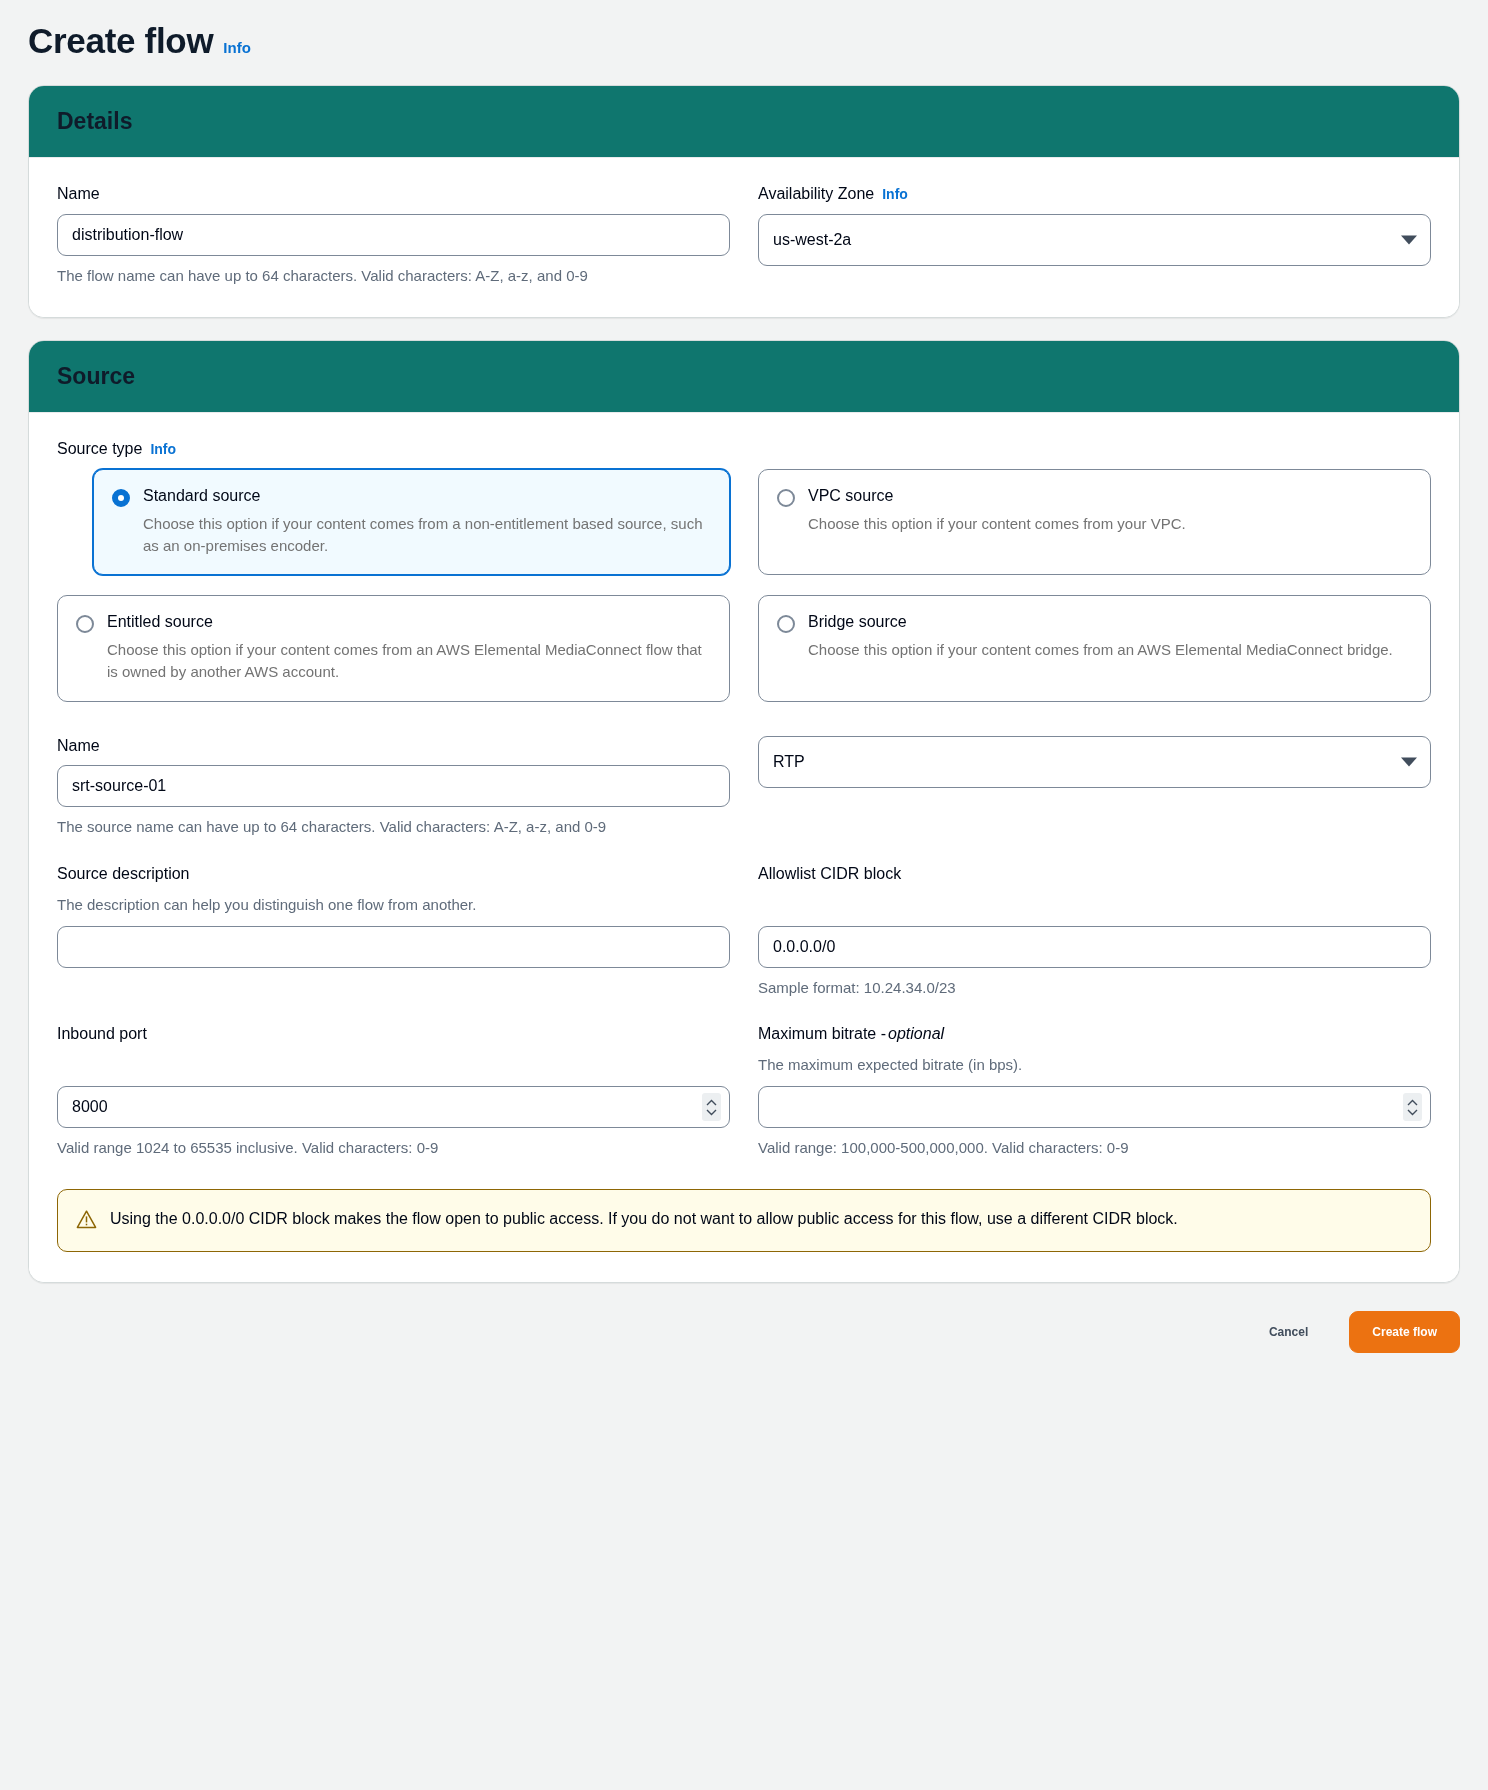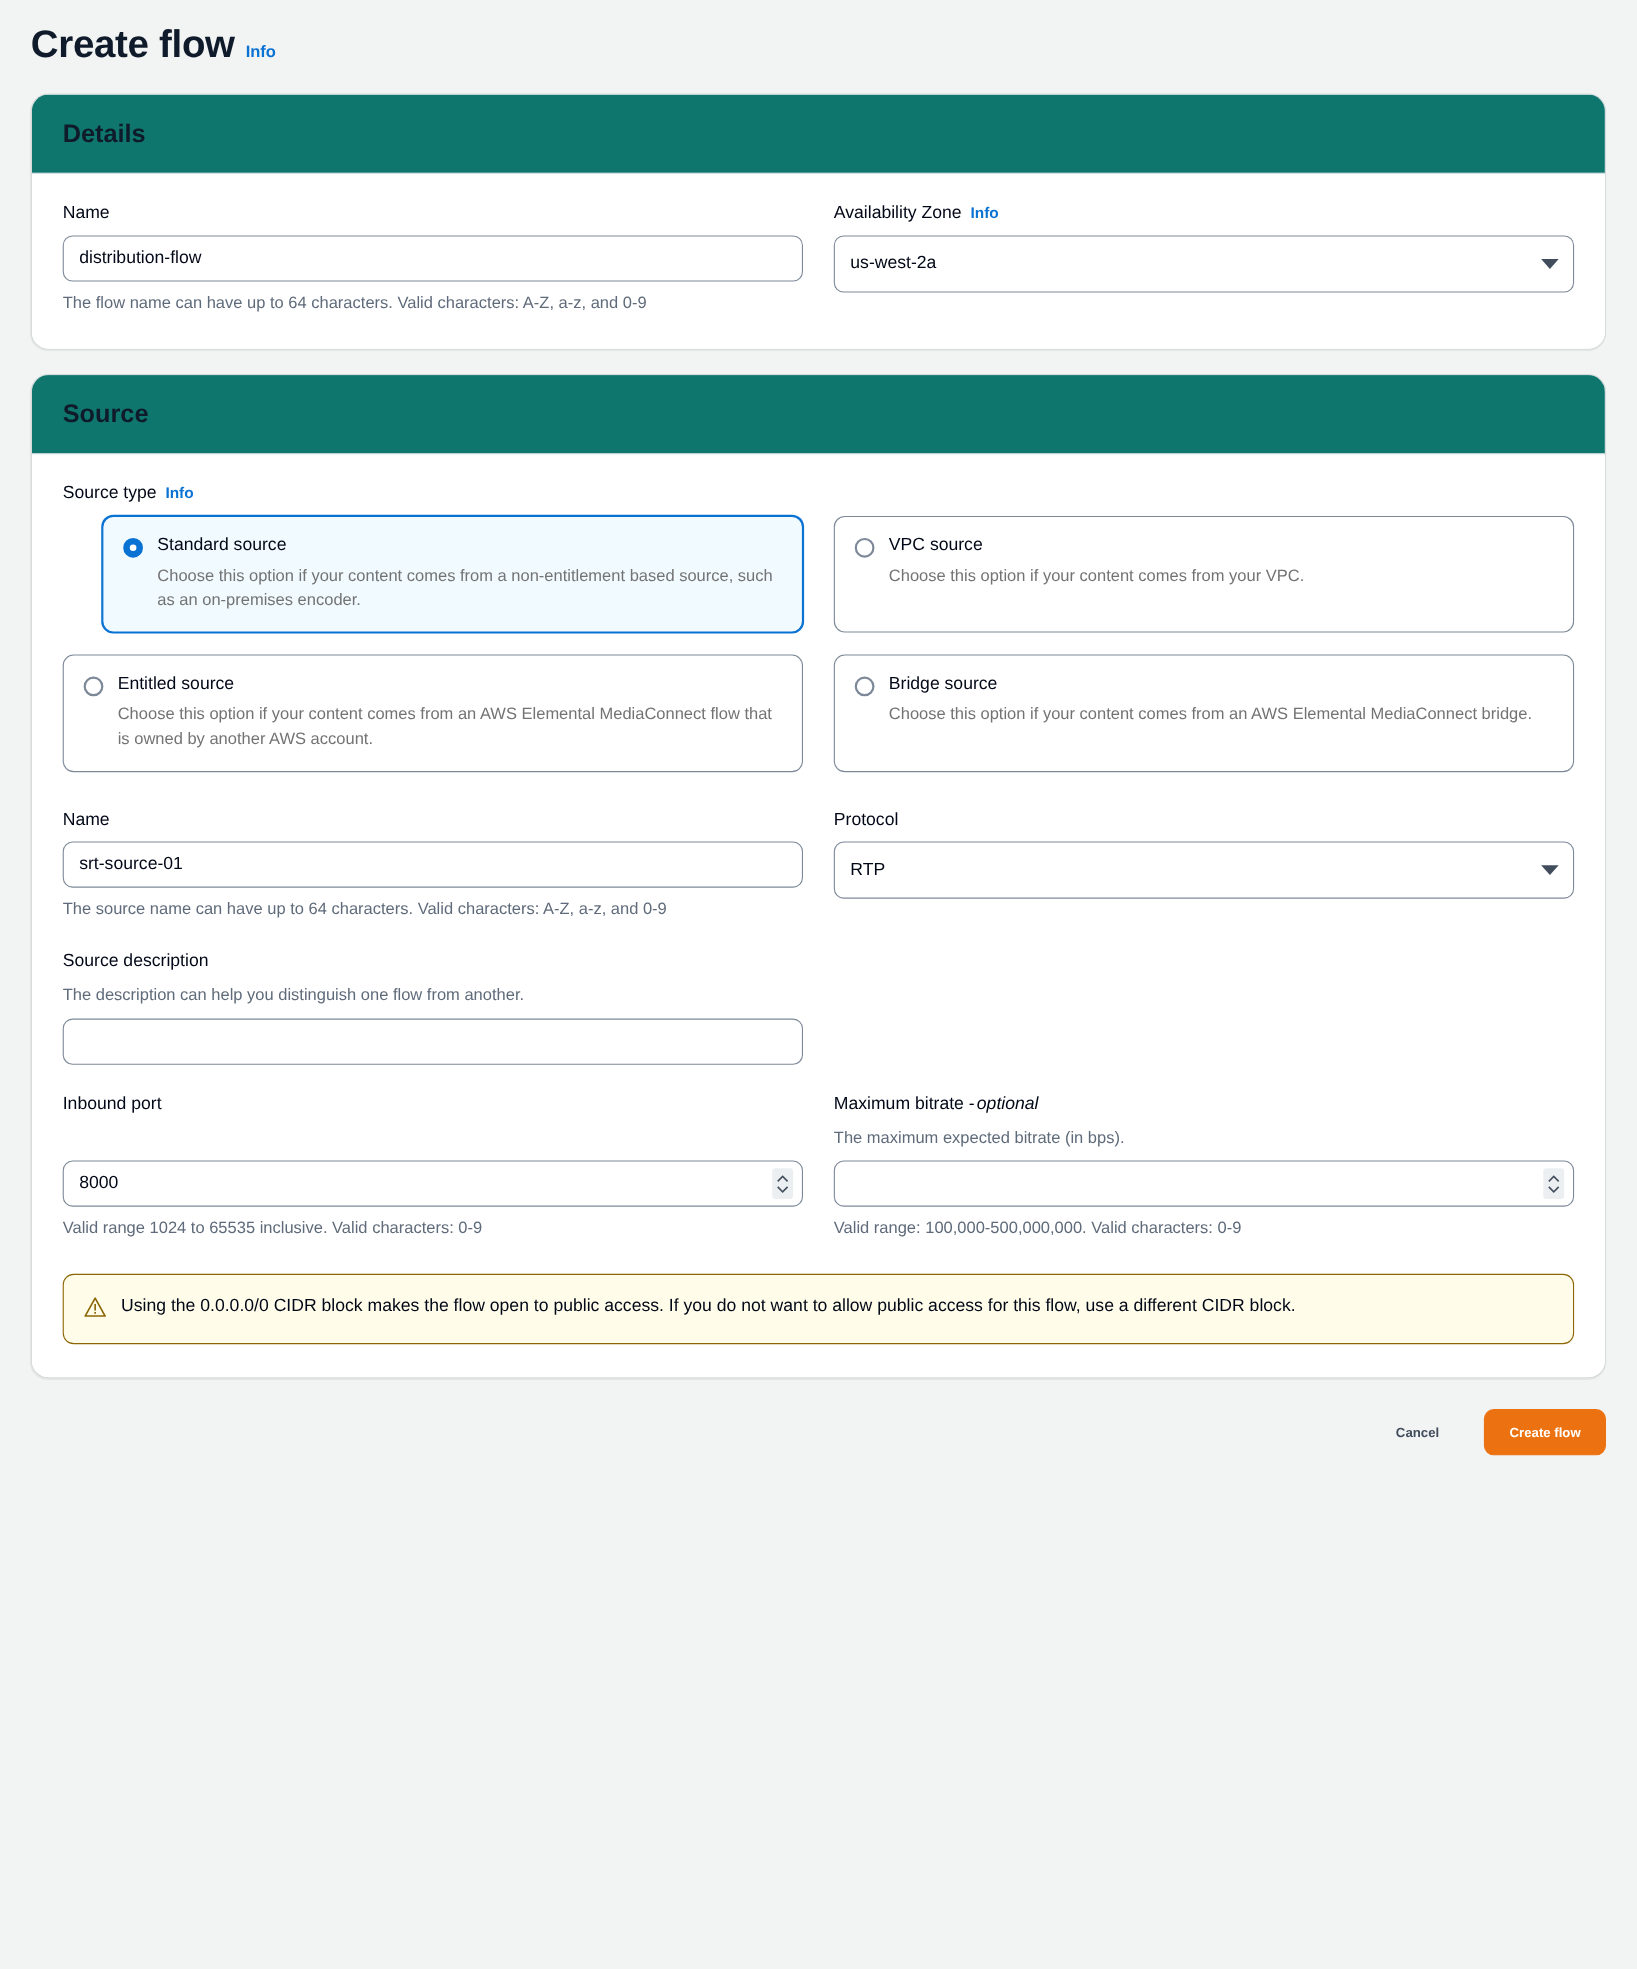--- a/index.html
+++ b/index.html
@@ -369,43 +369,48 @@
       <div class="two-col">
         <div class="field">
           <div class="field-label">
             <span>Name</span>
           </div>
           <input class="input" type="text" value="srt-source-01" style="">
           <div class="field-hint">The source name can have up to 64 characters. Valid characters: A-Z, a-z, and 0-9</div>
         </div>
 
         <div class="field">
-          <div class="field-label">
-            <span>Protocol</span>
-          </div>
           <div class="select-wrap">
             <div class="select-box">
               <span>RTP</span>
             </div>
             <span class="chev"></span>
           </div>
         </div>
       </div>
 
       <div class="row-gap-md"></div>
 
       <div class="two-col">
         <div class="field">
           <div class="field-label">
             <span>Source description</span>
           </div>
           <div class="field-desc">The description can help you distinguish one flow from another.</div>
           <input class="input" type="text" value="" style="">
         </div>
 
+        <div class="field">
+          <div class="field-label">
+            <span>Allowlist CIDR block</span>
+          </div>
+          <div class="field-desc" style="visibility:hidden;">&nbsp;</div>
+          <input class="input" type="text" value="0.0.0.0/0" style="">
+          <div class="field-hint">Sample format: 10.24.34.0/23</div>
+        </div>
       </div>
 
       <div class="row-gap-md"></div>
 
       <div class="two-col">
         <div class="field">
           <div class="field-label">
             <span>Inbound port</span>
           </div>
           <div class="field-desc" style="visibility:hidden;">&nbsp;</div>

